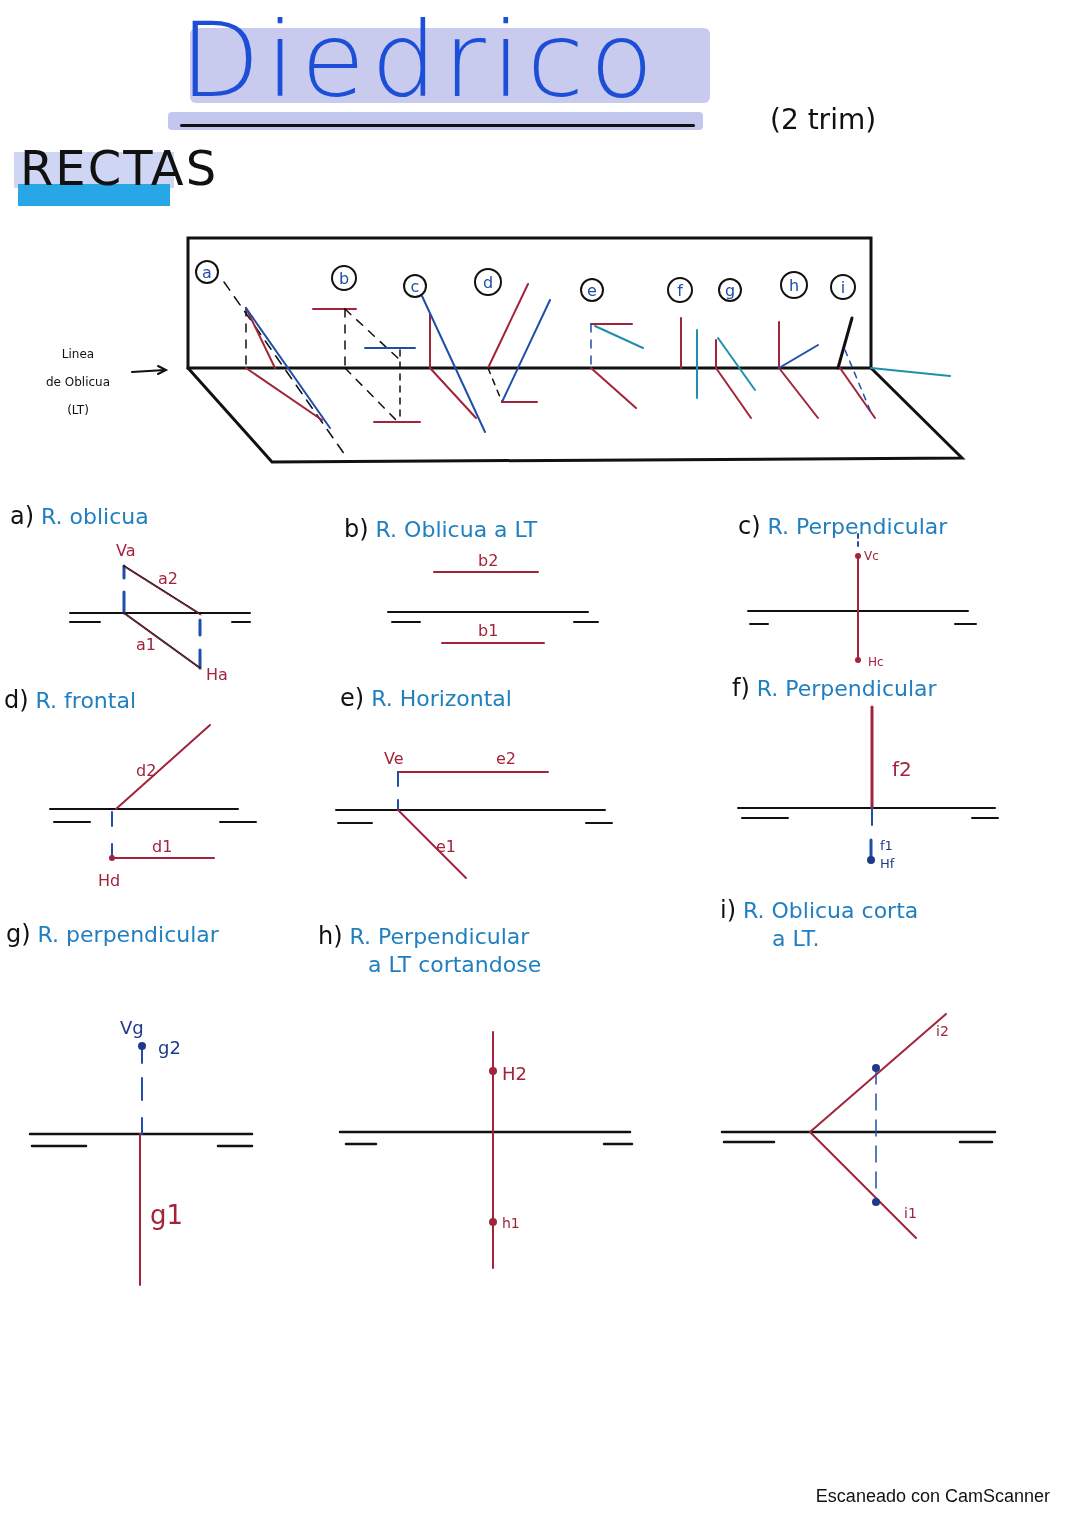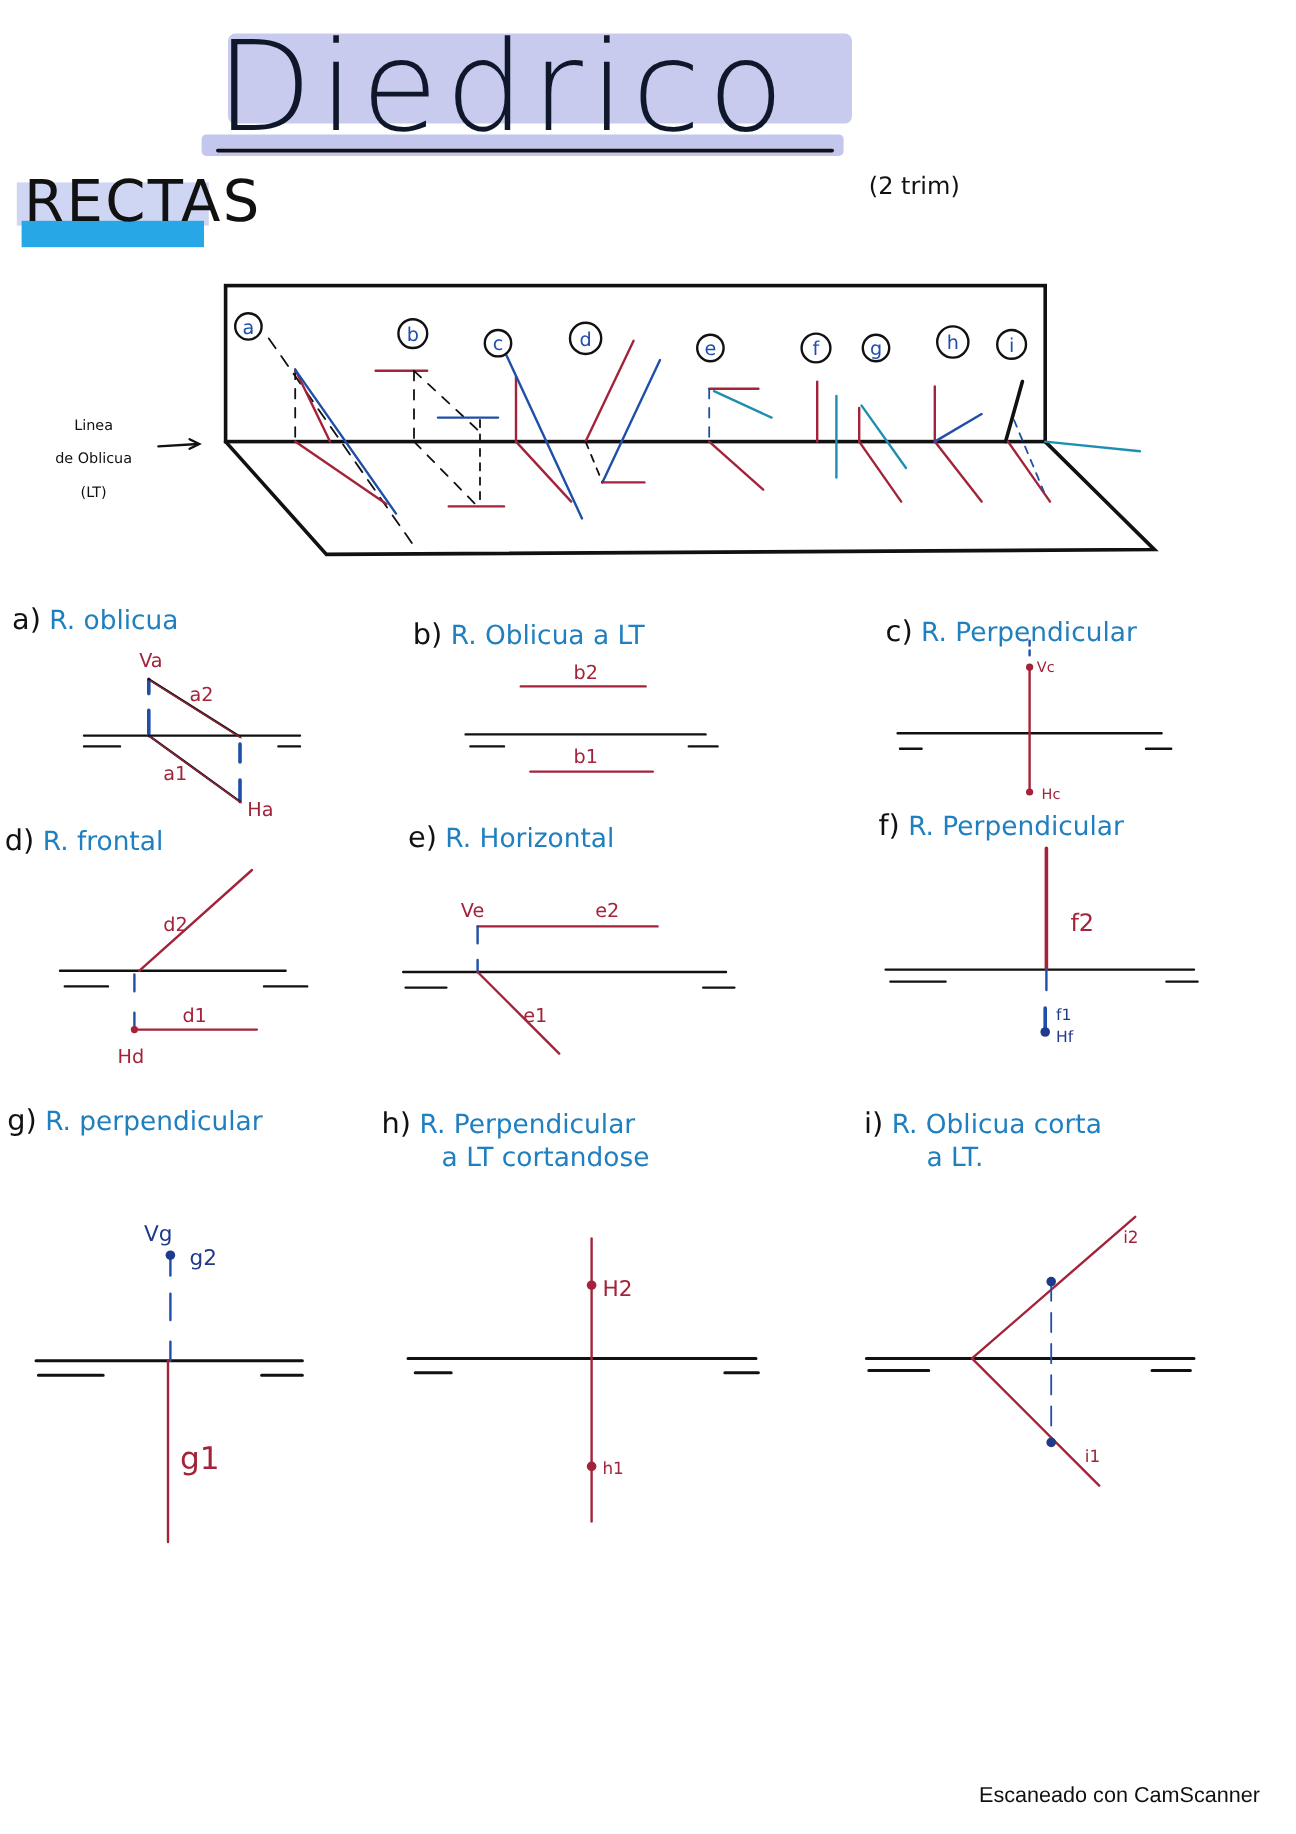--- a/index.html
+++ b/index.html
@@ -1,24 +1,24 @@
 <!DOCTYPE html>
 <html><head>
 <meta charset="utf-8">
 <style>
   html, body { margin:0; padding:0; background:#ffffff; }
   body { width:1080px; height:1528px; position:relative; overflow:hidden;
          font-family:"DejaVu Sans", sans-serif; color:#111; }
   .abs { position:absolute; }
-  .title { left:180px; top:12px; font-family:"DejaVu Sans", sans-serif; font-size:104px;
-           letter-spacing:6px; color:#0f172a; font-weight:300; line-height:120px; }
+  .title { left:180px; top:0px; font-family:"DejaVu Sans", sans-serif; font-size:104px;
+           letter-spacing:6px; color:#1d4ed8; font-weight:300; line-height:120px; }
   .title-hl { left:190px; top:28px; width:520px; height:75px; background:#9aa0e0; opacity:.55; border-radius:6px; }
   .title-ul-hl { left:168px; top:112px; width:535px; height:18px; background:#a9aee6; opacity:.7; border-radius:4px; }
   .title-ul { left:180px; top:124px; width:515px; height:3px; background:#111; border-radius:2px; }
-  .subtitle { left:724px; top:103px; font-size:20px; color:#111;margin-top:40px; }
+  .subtitle { left:770px; top:103px; font-size:28px; color:#111; }
   .section-hl { left:18px; top:184px; width:152px; height:22px; background:#27a7e6; }
   .section-hl2 { left:14px; top:152px; width:160px; height:36px; background:#a7b5ea; opacity:.55; }
   .section { left:20px; top:140px; font-size:48px; color:#111; letter-spacing:2px; }
   .lt-label { left:18px; top:340px; font-size:12px; line-height:28px; color:#111; text-align:center; width:120px; }
   .fig-title { font-size:22px; color:#1f7fbf; white-space:nowrap; }
   .fig-letter { color:#111; font-size:24px; }
   svg text { font-family:"DejaVu Sans", sans-serif; }
   .footer { right:30px; top:1486px; font-size:18px; color:#111; font-family:"Liberation Sans", sans-serif;margin-left:20px; }
 </style>
 </head>
@@ -152,21 +152,21 @@
 <div class="abs fig-title" style="left:732px;top:674px">
   <span class="fig-letter">f)</span> <span>R. Perpendicular</span>
 </div>
 <div class="abs fig-title" style="left:6px;top:920px">
   <span class="fig-letter">g)</span> <span>R. perpendicular</span>
 </div>
 <div class="abs fig-title" style="left:318px;top:922px;line-height:28px">
   <span class="fig-letter">h)</span> <span>R. Perpendicular</span><br>
   <span style="padding-left:50px">a LT cortandose</span>
 </div>
-<div class="abs fig-title" style="left:720px;top:922px;line-height:28px">
+<div class="abs fig-title" style="left:720px;top:896px;line-height:28px">
   <span class="fig-letter">i)</span> <span>R. Oblicua corta</span><br>
   <span style="padding-left:52px">a LT.</span>
 </div>
 
 <svg class="abs" style="left:0;top:0" width="1080" height="1300">
   <g fill="none" stroke-linecap="round">
 
     <g>
       <path d="M70 613 L250 613 M70 622 L100 622 M232 622 L250 622" stroke="#111" stroke-width="2"></path>
       <path d="M124 566 L124 578 M124 592 L124 613 M200 620 L200 635 M200 650 L200 668" stroke="#1f4fa8" stroke-width="3"></path>

